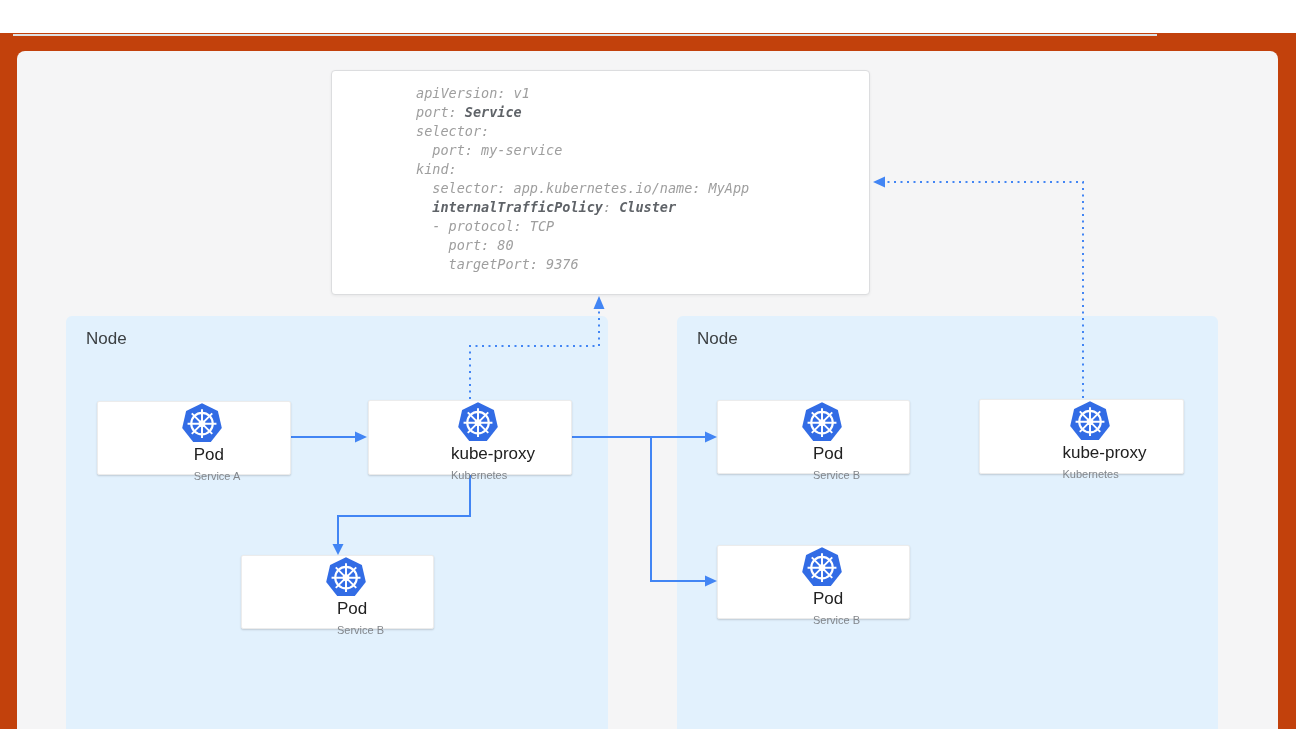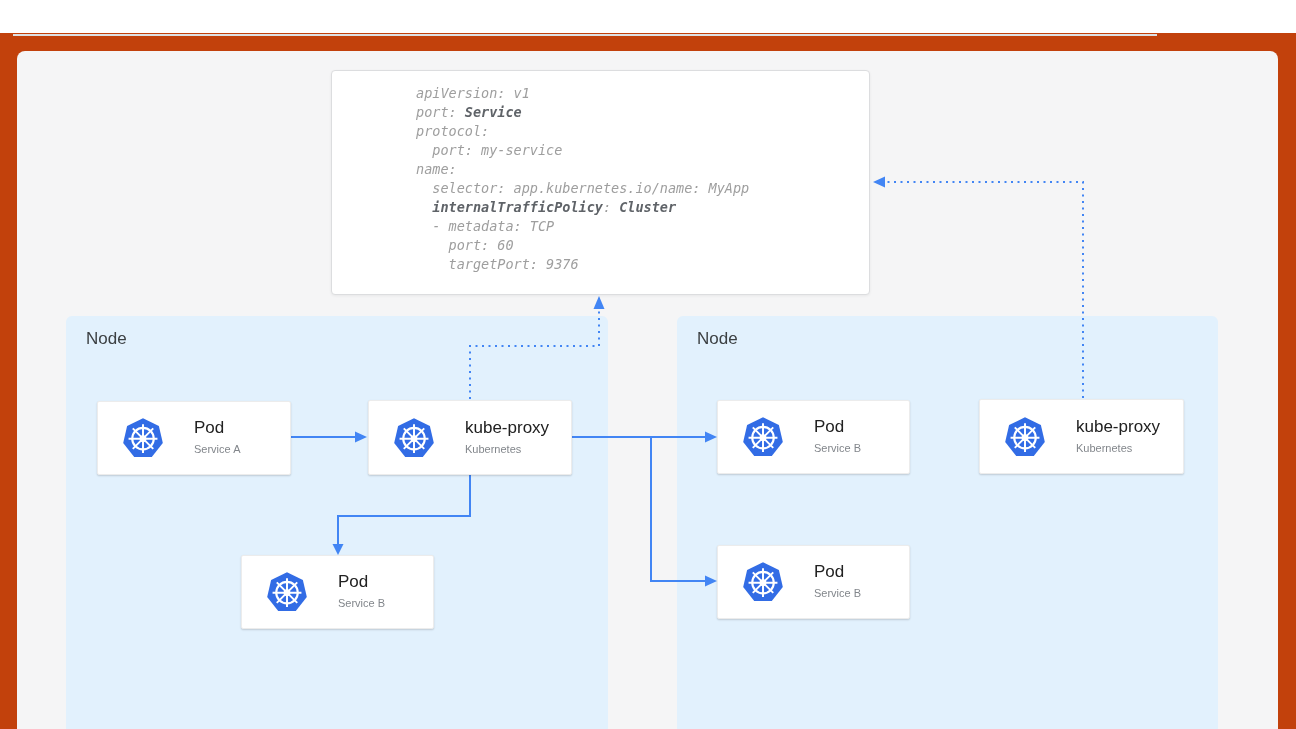--- a/index.html
+++ b/index.html
@@ -18,21 +18,21 @@
 
   
   .node{position:absolute;top:283px;width:542px;height:470px;background:#e2f1fd;border-radius:6px;}
   #node-left{left:66px;}
   #node-right{left:677px;width:541px;}
   .node-label{position:absolute;left:20px;top:13px;font-size:17px;color:#3c4043;}
 
   
   .card{position:absolute;background:#ffffff;border:1px solid #ececec;border-radius:2px;
         box-sizing:border-box;box-shadow:0 1px 2px rgba(0,0,0,.16);
-        display:flex;align-items:center;padding-left:24px;}
+        display:flex;align-items:center;padding-left:16px;flex-direction:column;}
   .k8s{width:42px;height:42px;flex:0 0 42px;}
   .card-text{margin-left:30px;}
   .card-title{font-size:17px;color:#212121;line-height:22px;}
   .card-subtitle{font-size:11px;color:#82868b;line-height:20px;}
 
   #arrows{position:absolute;left:0;top:0;width:1296px;height:729px;pointer-events:none;}
   .solid-edge{stroke:#4285f4;stroke-width:2;fill:none;}
   .dotted-edge{stroke:#4285f4;stroke-width:2;fill:none;stroke-dasharray:2 4.5;}
   .head{fill:#4285f4;stroke:none;}
 </style>
@@ -50,27 +50,27 @@
   </defs>
 </svg>
 
 <div id="page">
   <div id="top-rule"></div>
   <div id="canvas"></div>
 
   <div id="code-box">
     <div class="code-line"><span>apiVersion: v1</span><span class="b"></span><span></span><span class="b"></span></div>
     <div class="code-line"><span>port: </span><span class="b">Service</span><span></span><span class="b"></span></div>
-    <div class="code-line"><span>protocol:</span><span class="b"></span><span></span><span class="b"></span></div>
+    <div class="code-line"><span>selector:</span><span class="b"></span><span></span><span class="b"></span></div>
     <div class="code-line"><span>  port: my-service</span><span class="b"></span><span></span><span class="b"></span></div>
-    <div class="code-line"><span>name:</span><span class="b"></span><span></span><span class="b"></span></div>
+    <div class="code-line"><span>kind:</span><span class="b"></span><span></span><span class="b"></span></div>
     <div class="code-line"><span>  selector: app.kubernetes.io/name: MyApp</span><span class="b"></span><span></span><span class="b"></span></div>
     <div class="code-line"><span>  </span><span class="b">internalTrafficPolicy</span><span>: </span><span class="b">Cluster</span></div>
-    <div class="code-line"><span>  - metadata: TCP</span><span class="b"></span><span></span><span class="b"></span></div>
-    <div class="code-line"><span>    port: 60</span><span class="b"></span><span></span><span class="b"></span></div>
+    <div class="code-line"><span>  - protocol: TCP</span><span class="b"></span><span></span><span class="b"></span></div>
+    <div class="code-line"><span>    port: 80</span><span class="b"></span><span></span><span class="b"></span></div>
     <div class="code-line"><span>    targetPort: 9376</span><span class="b"></span><span></span><span class="b"></span></div>
   </div>
 
   <div class="node" id="node-left">
     <div class="node-label">Node</div>
   </div>
   <div class="node" id="node-right">
     <div class="node-label">Node</div>
   </div>
 

